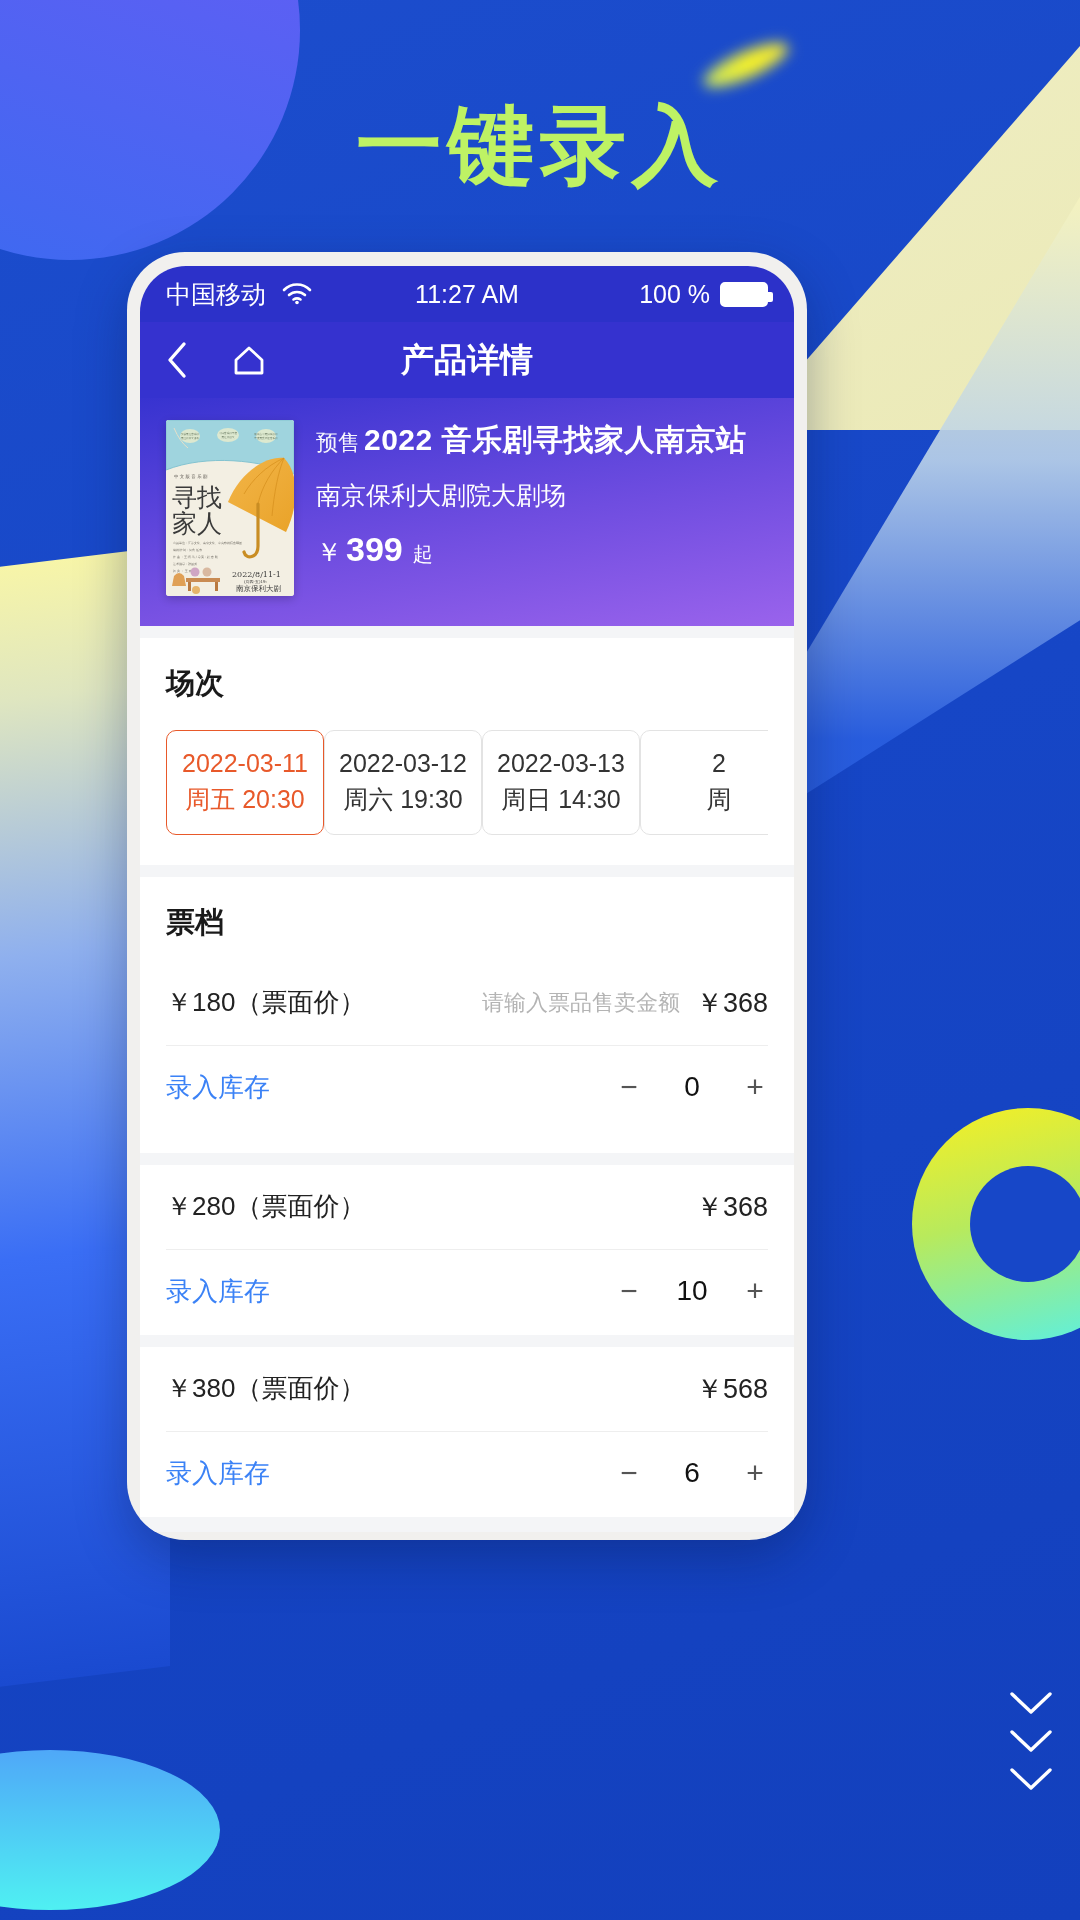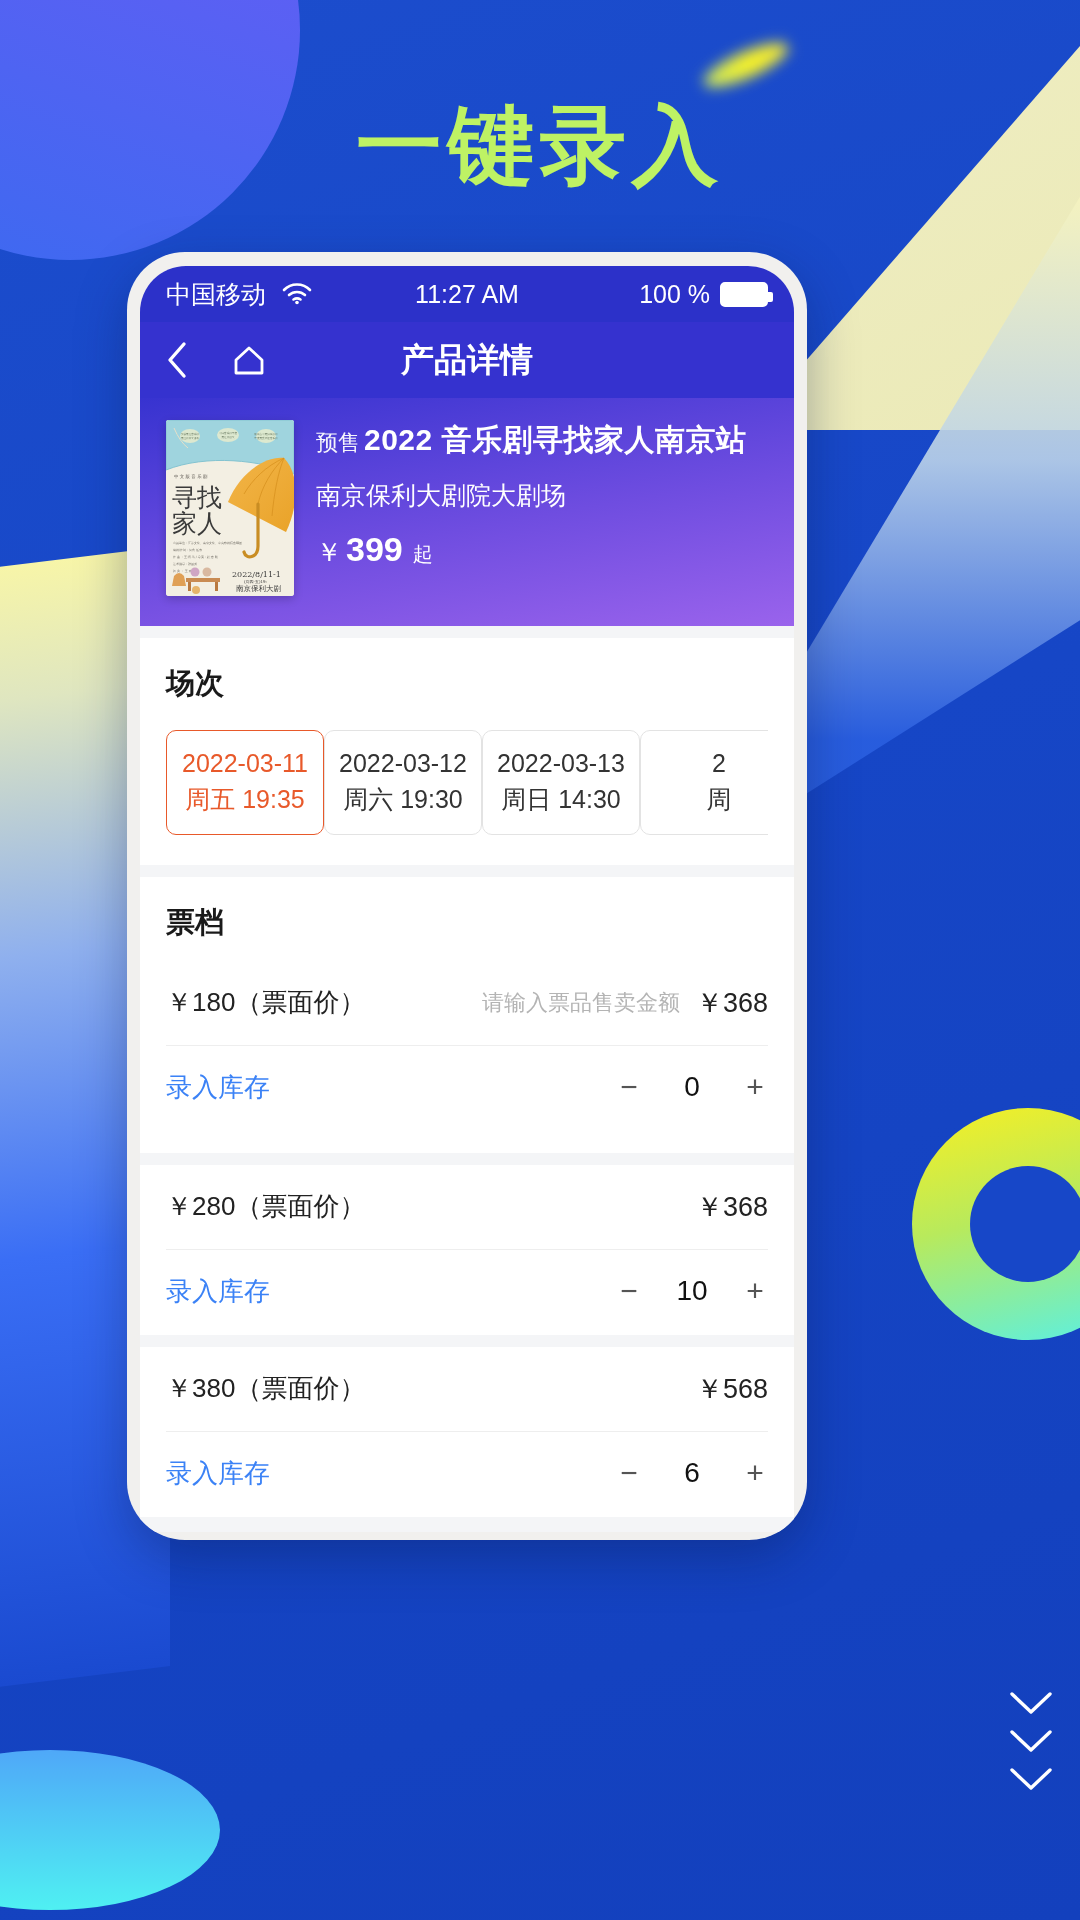--- a/index.html
+++ b/index.html
@@ -330,21 +330,21 @@
           <span class="qi">起</span>
         </div>
       </div>
     </div>
 
     <div class="card">
       <div class="sec-title">场次</div>
       <div class="sessions">
         <div class="sess active">
           <div class="d">2022-03-11</div>
-          <div class="w">周五 19:35</div>
+          <div class="w">周五 20:30</div>
         </div>
         <div class="sess">
           <div class="d">2022-03-12</div>
           <div class="w">周六 19:30</div>
         </div>
         <div class="sess">
           <div class="d">2022-03-13</div>
           <div class="w">周日 14:30</div>
         </div>
         <div class="sess">

